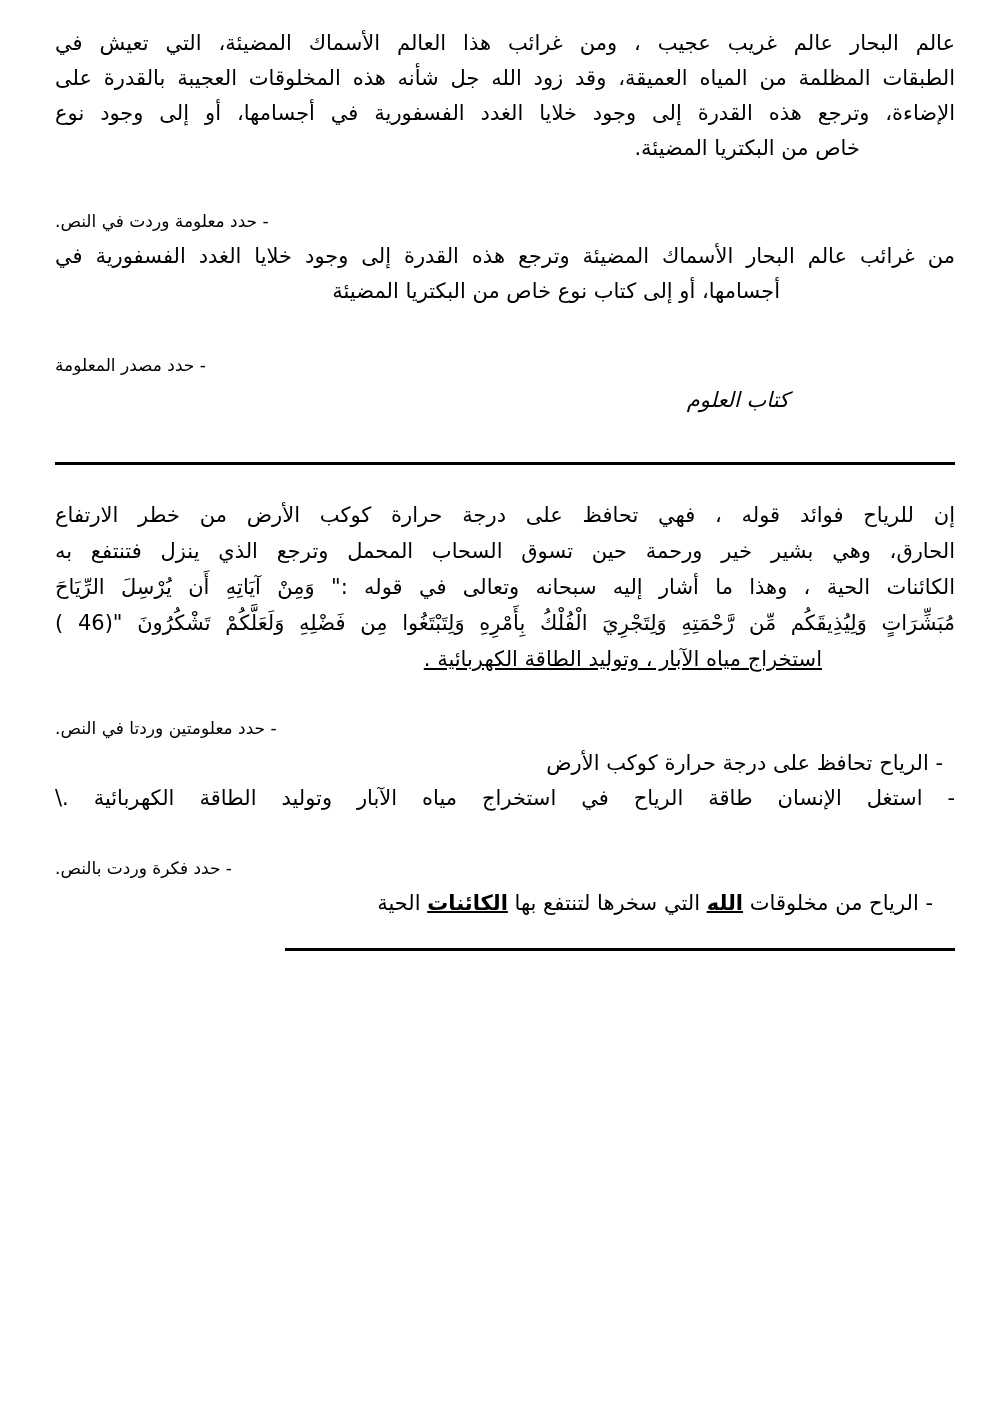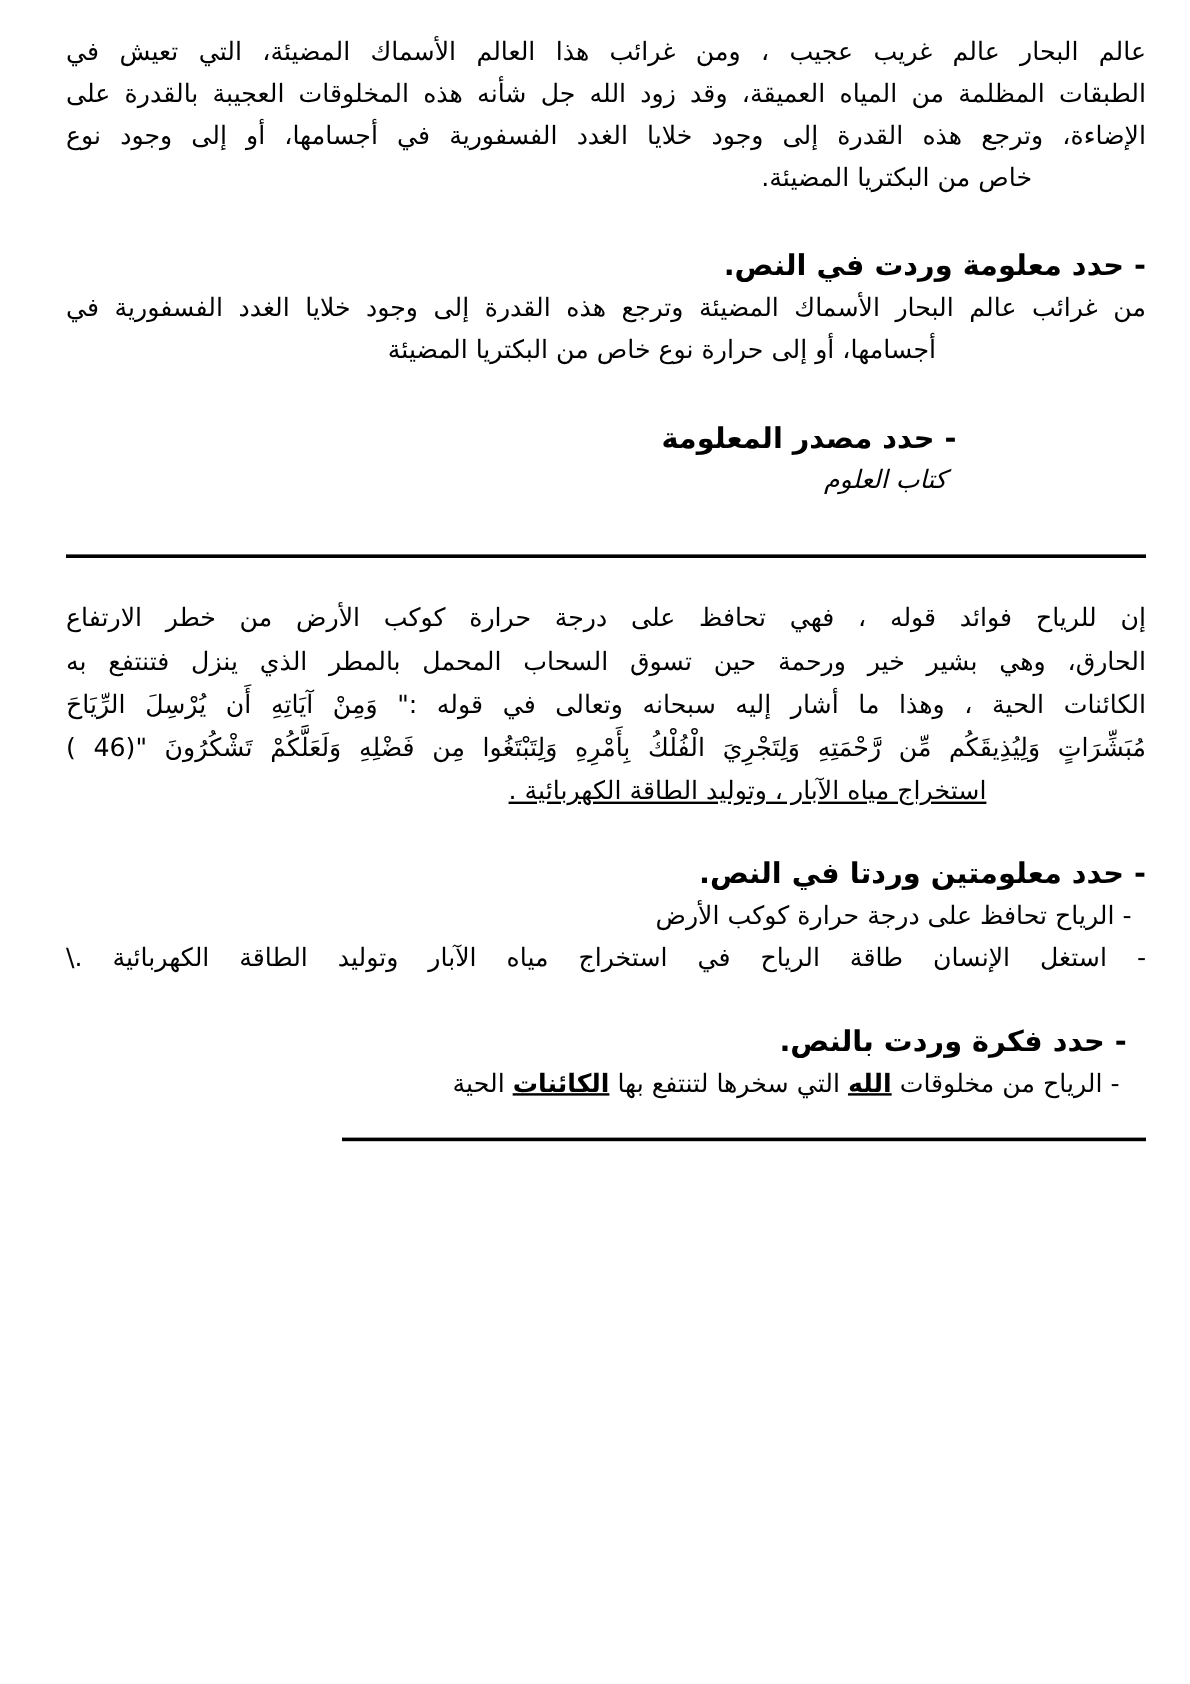--- a/index.html
+++ b/index.html
@@ -25,24 +25,24 @@
     white-space: nowrap;
   }
   .jl {
     white-space: normal;
     text-align: justify;
     text-align-last: justify;
   }
   .rl { text-align: right; }
   .verse-ln { line-height: 36px; }
   .heading {
-    font-size: 24px;
-    font-weight: bold;
+    font-size: 17px;
+    font-weight: normal;
     line-height: 35px;
-    text-align: right;
+    text-align: left;
   }
   .emph {
     font-weight: bold;
     text-decoration: underline;
     text-decoration-thickness: 2px;
   }
   
   .ind12  { padding-right: 12px; }
   .ind16  { padding-right: 16px; }
   .ind22  { padding-right: 22px; }
@@ -85,31 +85,31 @@
   <div>
     <div class="ln jl">عالم البحار عالم غريب عجيب ، ومن غرائب هذا العالم الأسماك المضيئة، التي تعيش في</div>
     <div class="ln jl">الطبقات المظلمة من المياه العميقة، وقد زود الله جل شأنه هذه المخلوقات العجيبة بالقدرة على</div>
     <div class="ln jl">الإضاءة، وترجع هذه القدرة إلى وجود خلايا الغدد الفسفورية في أجسامها، أو إلى وجود نوع</div>
     <div class="ln rl ind95">خاص من البكتريا المضيئة.</div>
   </div>
 
   <div class="heading mt-h1">- حدد معلومة وردت في النص.</div>
   <div>
     <div class="ln jl">من غرائب عالم البحار الأسماك المضيئة وترجع هذه القدرة إلى وجود خلايا الغدد الفسفورية في</div>
-    <div class="ln rl ind175">أجسامها، أو إلى حرارة نوع خاص من البكتريا المضيئة</div>
+    <div class="ln rl ind175">أجسامها، أو إلى كتاب نوع خاص من البكتريا المضيئة</div>
   </div>
 
   <div class="heading mt-h2 ind158">- حدد مصدر المعلومة</div>
   <div class="ln rl ind166">كتاب العلوم</div>
 
   <div class="rule rule-full mt-hr1"></div>
 
   <div class="mt-para2">
     <div class="ln jl verse-ln">إن للرياح فوائد قوله ، فهي تحافظ على درجة حرارة كوكب الأرض من خطر الارتفاع</div>
-    <div class="ln jl verse-ln">الحارق، وهي بشير خير ورحمة حين تسوق السحاب المحمل بالمطر الذي ينزل فتنتفع به</div>
+    <div class="ln jl verse-ln">الحارق، وهي بشير خير ورحمة حين تسوق السحاب المحمل وترجع الذي ينزل فتنتفع به</div>
     <div class="ln jl verse-ln">الكائنات الحية ، وهذا ما أشار إليه سبحانه وتعالى في قوله :" وَمِنْ آيَاتِهِ أَن يُرْسِلَ الرِّيَاحَ</div>
     <div class="ln jl verse-ln">مُبَشِّرَاتٍ وَلِيُذِيقَكُم مِّن رَّحْمَتِهِ وَلِتَجْرِيَ الْفُلْكُ بِأَمْرِهِ وَلِتَبْتَغُوا مِن فَضْلِهِ وَلَعَلَّكُمْ تَشْكُرُونَ "(46 )</div>
     <div class="ln rl verse-ln ind133">استخراج مياه الآبار ، وتوليد الطاقة الكهربائية .</div>
   </div>
 
   <div class="heading mt-h3">- حدد معلومتين وردتا في النص.</div>
   <div>
     <div class="ln rl ind12">- الرياح تحافظ على درجة حرارة كوكب الأرض</div>
     <div class="ln jl">- استغل الإنسان طاقة الرياح في استخراج مياه الآبار وتوليد الطاقة الكهربائية .\</div>
   </div>

